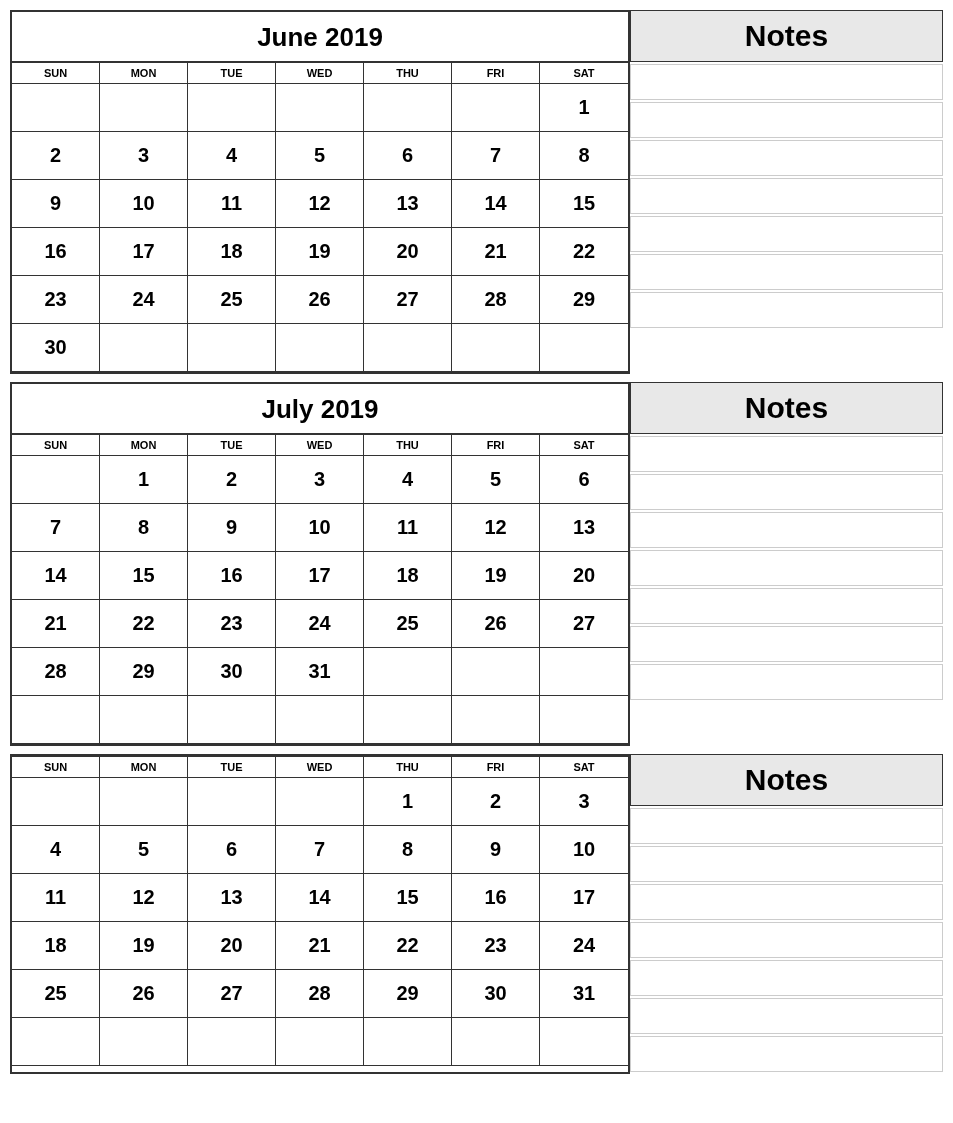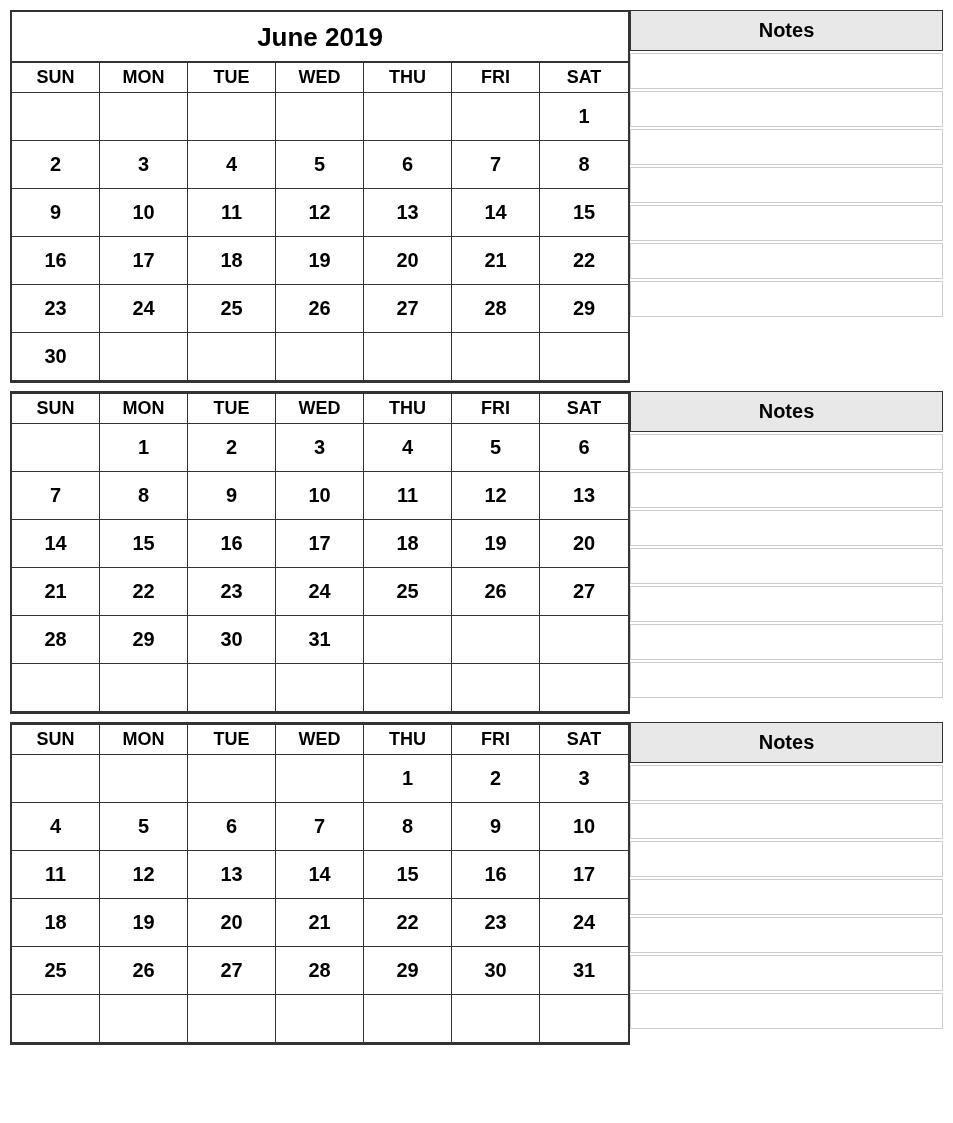--- a/index.html
+++ b/index.html
@@ -43,21 +43,21 @@
     }
 
     .calendar-grid {
       display: grid;
       grid-template-columns: repeat(7, 1fr);
       border-top: none;
     }
 
     .day-header {
       text-align: center;
-      font-size: 18px;
+      font-size: 11px;
       font-weight: bold;
       padding: 4px 0;
       border-right: 1px solid #333;
       border-bottom: 1px solid #333;
       border-top: 1px solid #333;
     }
 
     .day-header:last-child {
       border-right: none;
     }
@@ -86,21 +86,21 @@
     .notes-section {
       flex: 1;
       display: flex;
       flex-direction: column;
     }
 
     .notes-header {
       background: #e8e8e8;
       border: 1px solid #333;
       text-align: center;
-      font-size: 20px;
+      font-size: 30px;
       font-weight: bold;
       padding: 8px 0;
       margin-bottom: 2px;
     }
 
     .notes-lines {
       flex: 1;
       display: flex;
       flex-direction: column;
     }
@@ -182,20 +182,21 @@
           <div class="notes-line"></div>
           <div class="notes-line"></div>
           <div class="notes-line"></div>
           <div class="notes-line"></div>
         </div>
     </div>
   </div>
 
   <div class="month-row">
     <div class="calendar-section">
+      <div class="calendar-title">July 2019</div>
       <div class="calendar-grid">
         <div class="day-header">SUN</div>
         <div class="day-header">MON</div>
         <div class="day-header">TUE</div>
         <div class="day-header">WED</div>
         <div class="day-header">THU</div>
         <div class="day-header">FRI</div>
         <div class="day-header">SAT</div>
       </div>
       <div class="calendar-grid" id="july-cells">

